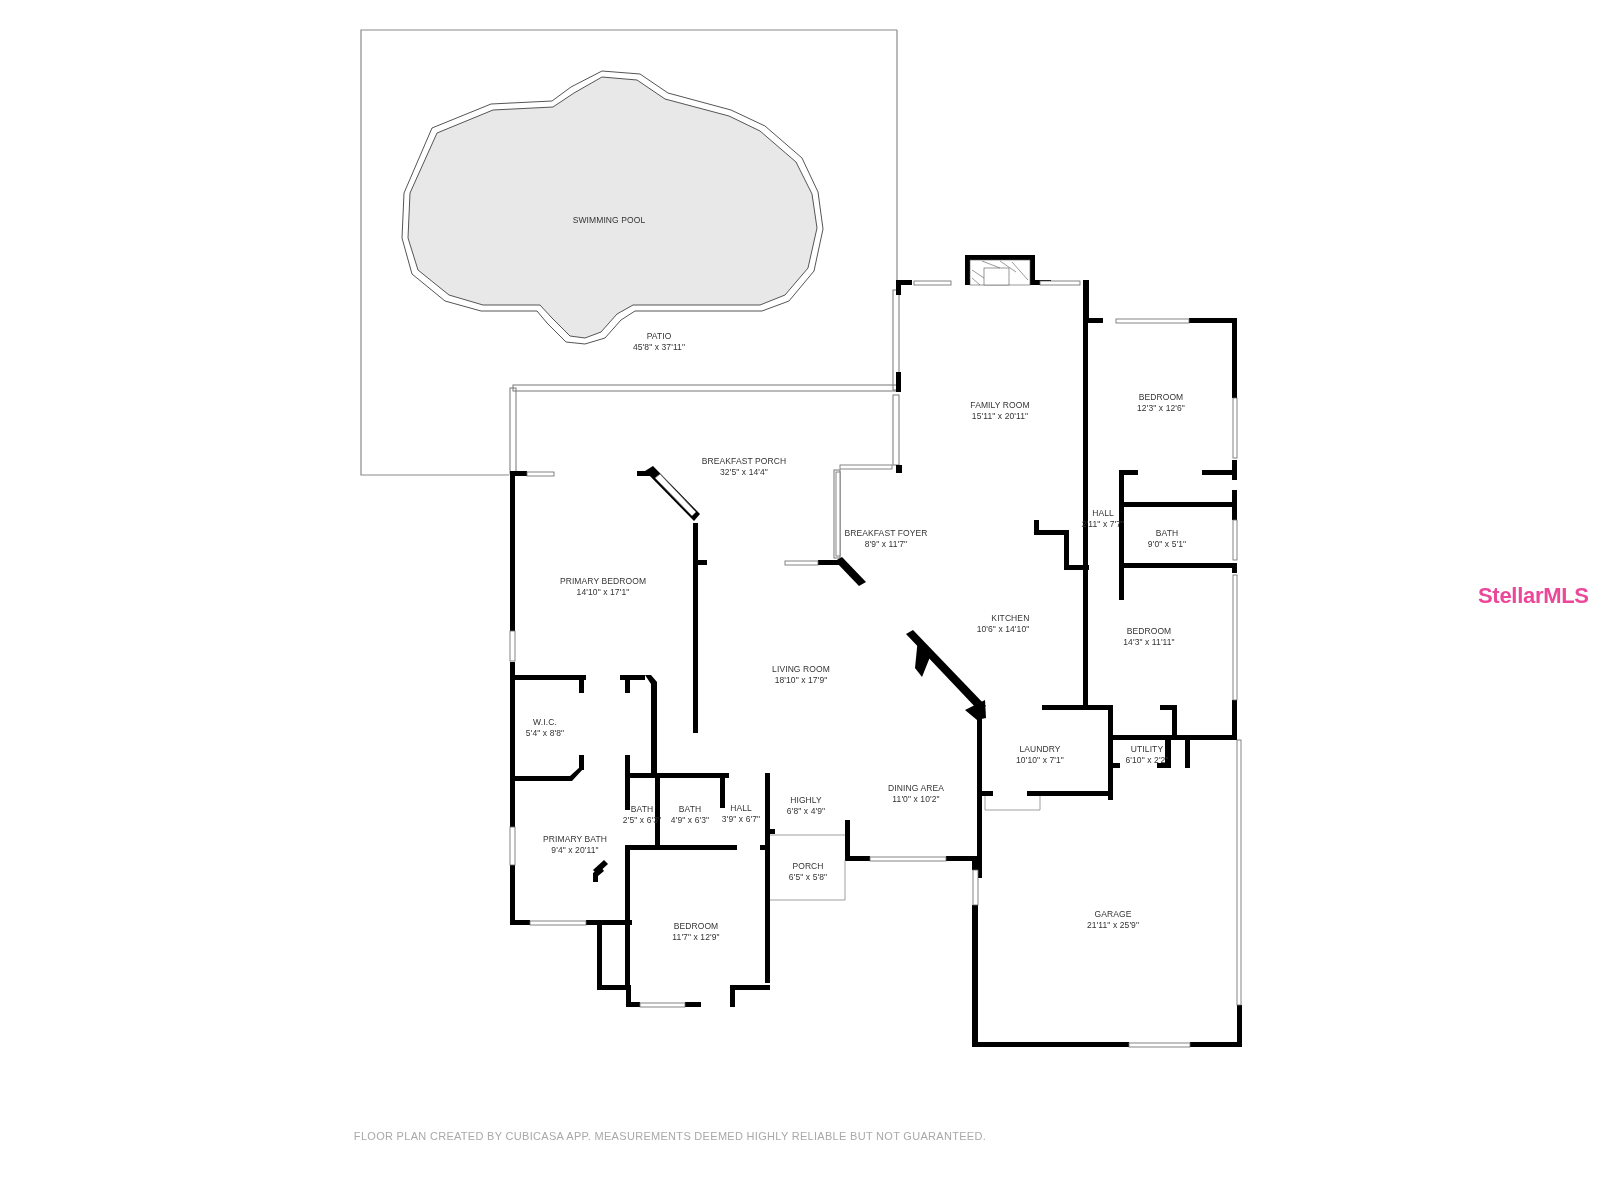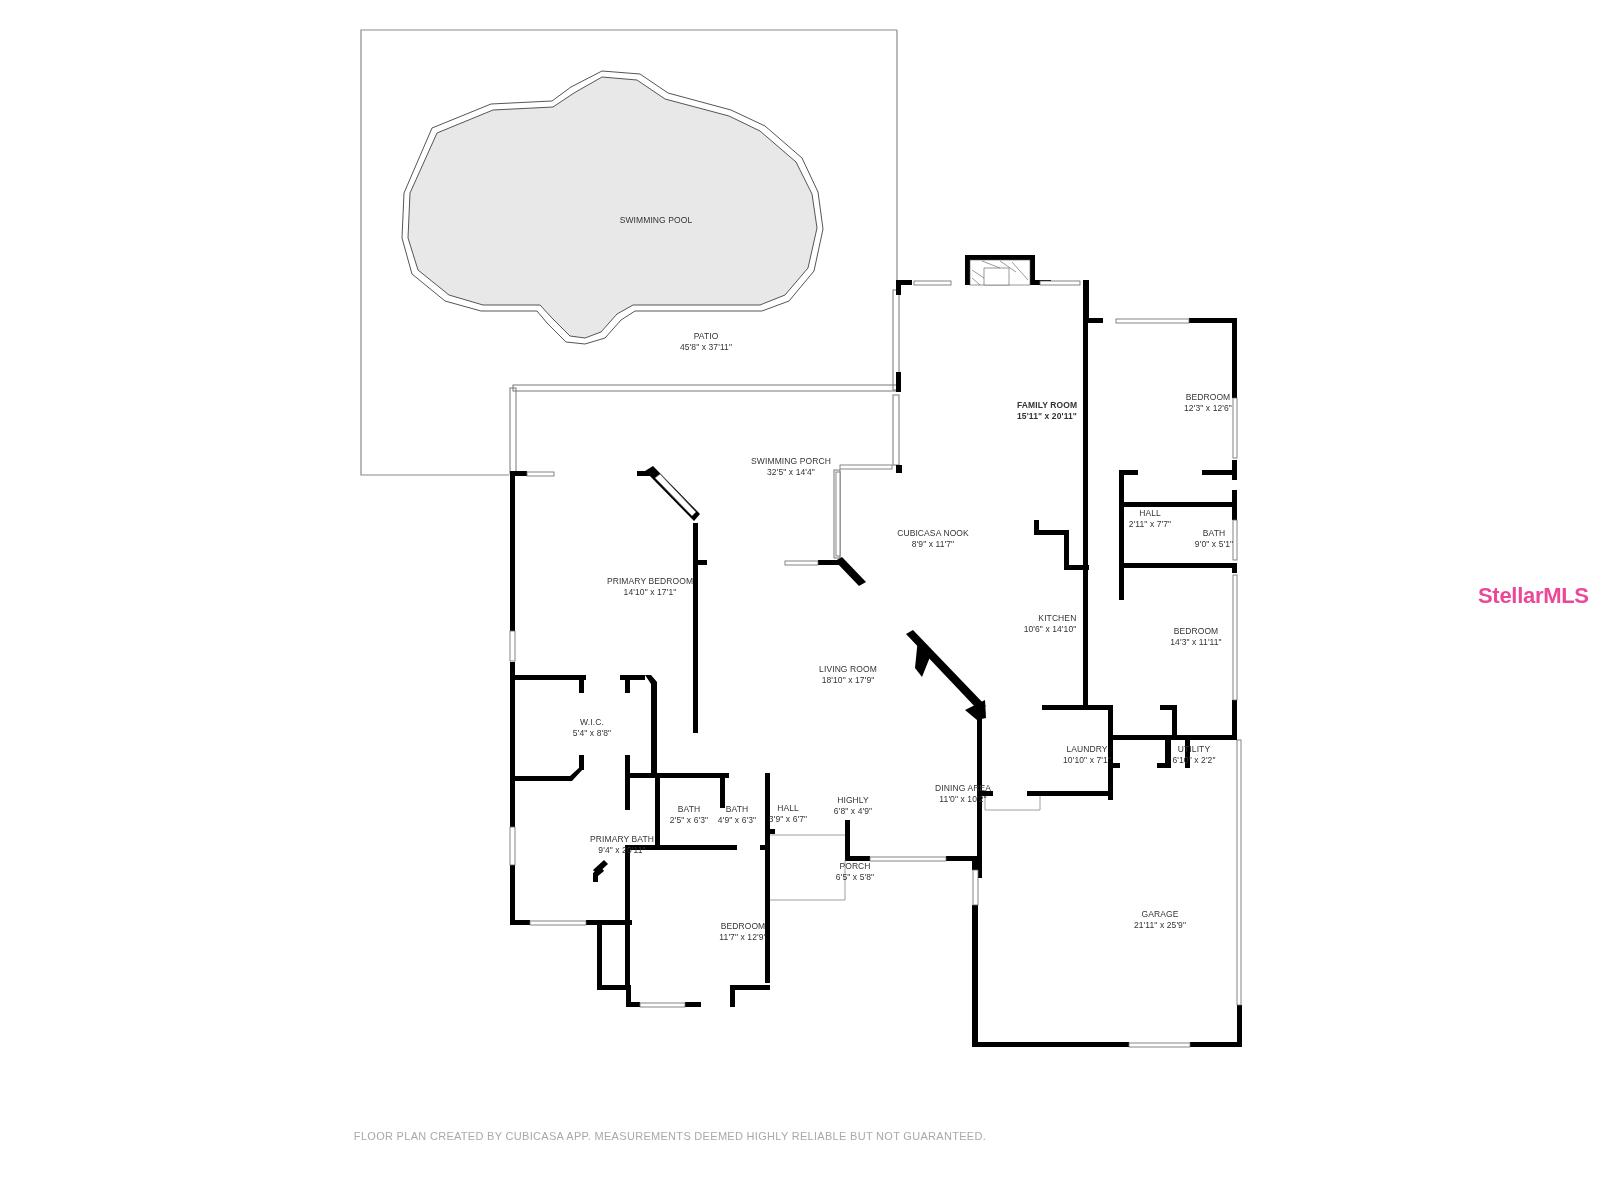--- a/index.html
+++ b/index.html
@@ -1,18 +1,18 @@
 <!DOCTYPE html>
 <html><head>
 <meta charset="utf-8">
 <style>
   html, body { margin:0; padding:0; background:#ffffff; }
   body { width:1600px; height:1200px; position:relative; overflow:hidden; font-family:"Liberation Sans", sans-serif; }
   #plan { position:absolute; left:0; top:0; width:1600px; height:1200px; }
-  .room-label { position:absolute; transform:translate(-50%,-50%); text-align:center; color:#333; font-size:8.5px; line-height:11px; white-space:nowrap; letter-spacing:0.1px;margin-left:47px; }
+  .room-label { position:absolute; transform:translate(-50%,-50%); text-align:center; color:#333; font-size:8.5px; line-height:11px; white-space:nowrap; letter-spacing:0.1px; }
   .room-label .name { display:block; }
   .room-label .dims { display:block; }
   .footer { position:absolute; left:0; width:1340px; top:1130px; text-align:center; color:#a9a9a9; font-size:11px; letter-spacing:0.3px; }
   .watermark { position:absolute; left:1478px; top:583px; color:#ec4899; font-size:22px; font-weight:bold; letter-spacing:-0.3px; }
 </style>
 </head>
 <body>
 
 <svg id="plan" viewBox="0 0 1600 1200" xmlns="http://www.w3.org/2000/svg">
 
@@ -184,41 +184,41 @@
 
 <div id="labels">
     <div class="room-label" style="left: 609px; top: 220px;">
       <span class="name">SWIMMING POOL</span>
     </div>
     <div class="room-label" style="left: 659px; top: 342px;">
       <span class="name">PATIO</span>
       <span class="dims">45'8" x 37'11"</span>
     </div>
     <div class="room-label" style="left: 744px; top: 467px;">
-      <span class="name">SWIMMING PORCH</span>
+      <span class="name">BREAKFAST PORCH</span>
       <span class="dims">32'5" x 14'4"</span>
     </div>
-    <div class="room-label" style="left: 1000px; top: 411px; font-weight: bold;">
+    <div class="room-label" style="left: 1000px; top: 411px;">
       <span class="name">FAMILY ROOM</span>
       <span class="dims">15'11" x 20'11"</span>
     </div>
     <div class="room-label" style="left: 1161px; top: 403px;">
       <span class="name">BEDROOM</span>
       <span class="dims">12'3" x 12'6"</span>
     </div>
     <div class="room-label" style="left: 1103px; top: 519px;">
       <span class="name">HALL</span>
       <span class="dims">2'11" x 7'7"</span>
     </div>
     <div class="room-label" style="left: 1167px; top: 539px;">
       <span class="name">BATH</span>
       <span class="dims">9'0" x 5'1"</span>
     </div>
     <div class="room-label" style="left: 886px; top: 539px;">
-      <span class="name">CUBICASA NOOK</span>
+      <span class="name">BREAKFAST FOYER</span>
       <span class="dims">8'9" x 11'7"</span>
     </div>
     <div class="room-label" style="left: 603px; top: 587px;">
       <span class="name">PRIMARY BEDROOM</span>
       <span class="dims">14'10" x 17'1"</span>
     </div>
     <div class="room-label" style="left: 1003px; top: 624px; text-align: right;">
       <span class="name">KITCHEN</span>
       <span class="dims">10'6" x 14'10"</span>
     </div>

